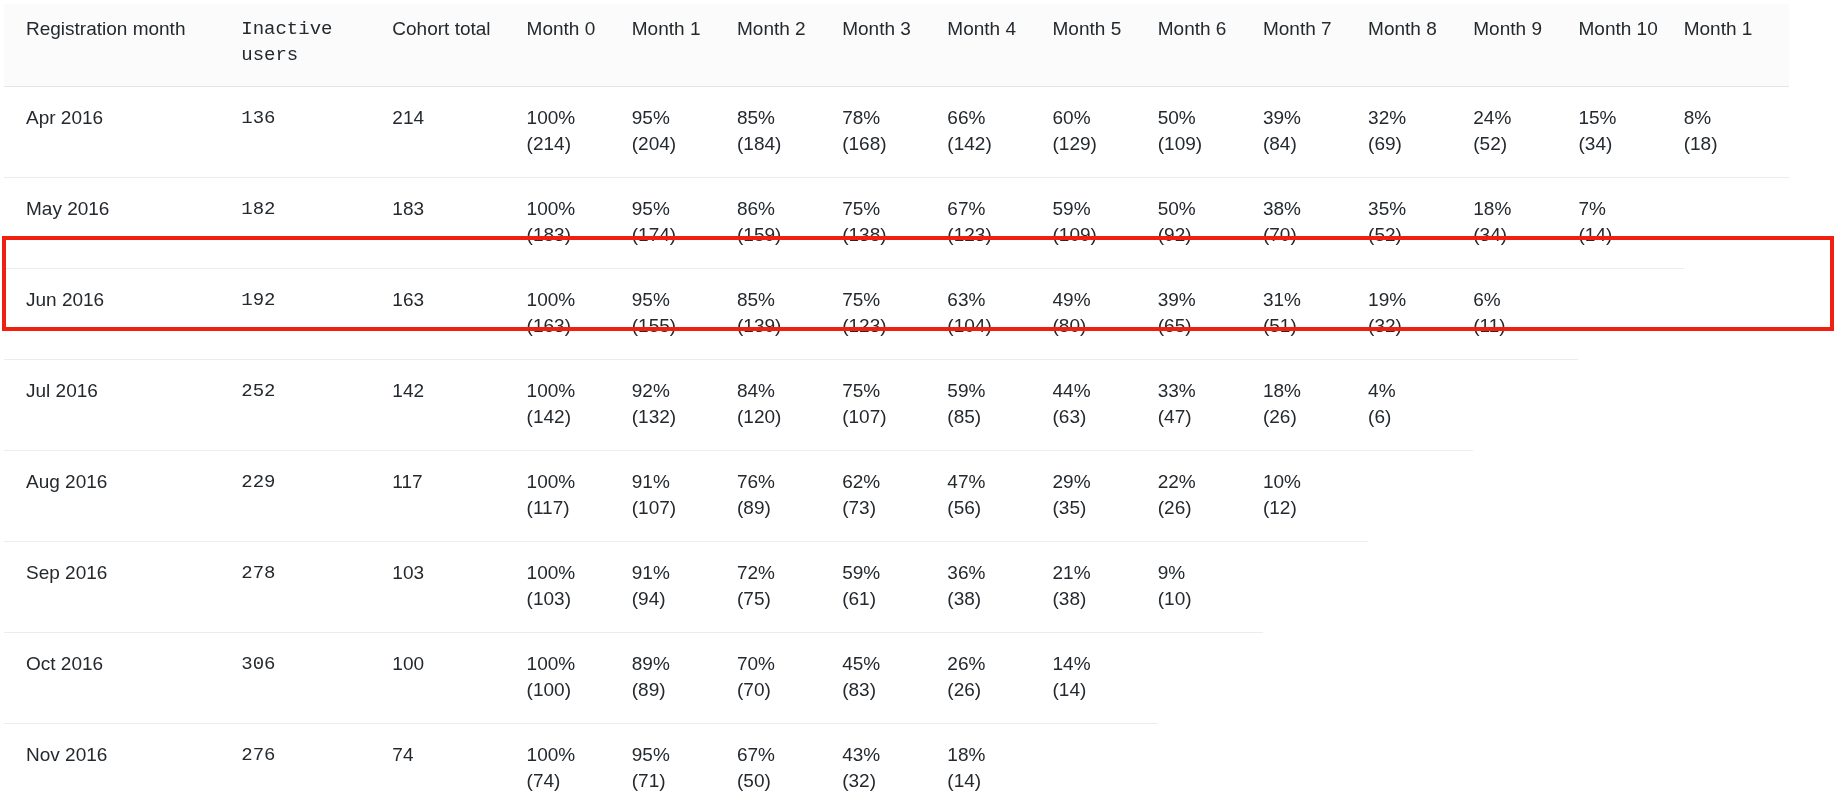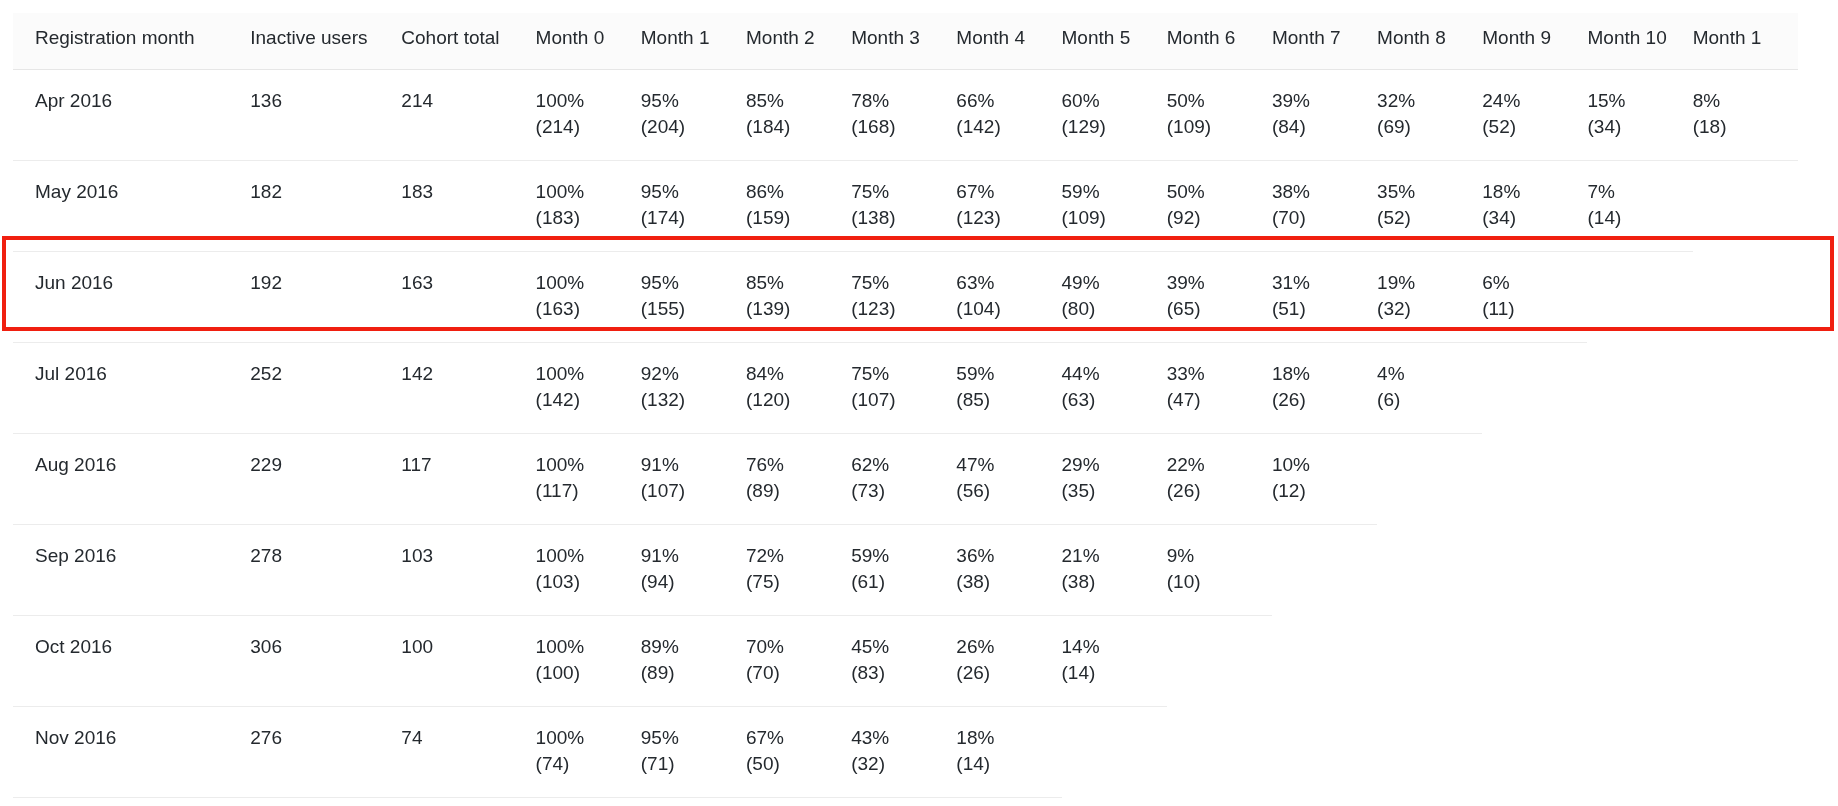--- a/index.html
+++ b/index.html
@@ -12,21 +12,21 @@
     height: 806px;
     font-family: "Liberation Sans", sans-serif;
     color: #24292e;
     overflow: hidden;
   }
   .cohort-wrap {
     position: relative;
     width: 1838px;
     height: 806px;
     box-sizing: border-box;
-    padding: 13px;
+    padding: 4px;
   }
   table.cohort {
     border-collapse: collapse;
     width: 1785px;
     table-layout: fixed;
     margin: 0;
   }
   table.cohort th {
     font-weight: 400;
     font-size: 19px;
@@ -45,21 +45,21 @@
     text-align: left;
     vertical-align: top;
     padding: 18px 0 20px 0;
     background: #ffffff;
   }
   
   table.cohort td.bb {
     border-bottom: 1px solid #ececec;
   }
   .col-reg   { width: 190px; padding-left: 22px !important; }
-  .col-inact { width: 135px; }
+  .col-inact { width: 135px; font-family: Liberation Mono, monospace; }
   .col-coh   { width: 120px; }
   .col-m     { width: 94px; }
   th.col-reg { padding-left: 22px !important; }
   .pct { display: block; }
   .cnt { display: block; }
 
   .highlight-box {
     position: absolute;
     left: 2px;
     top: 232px;

